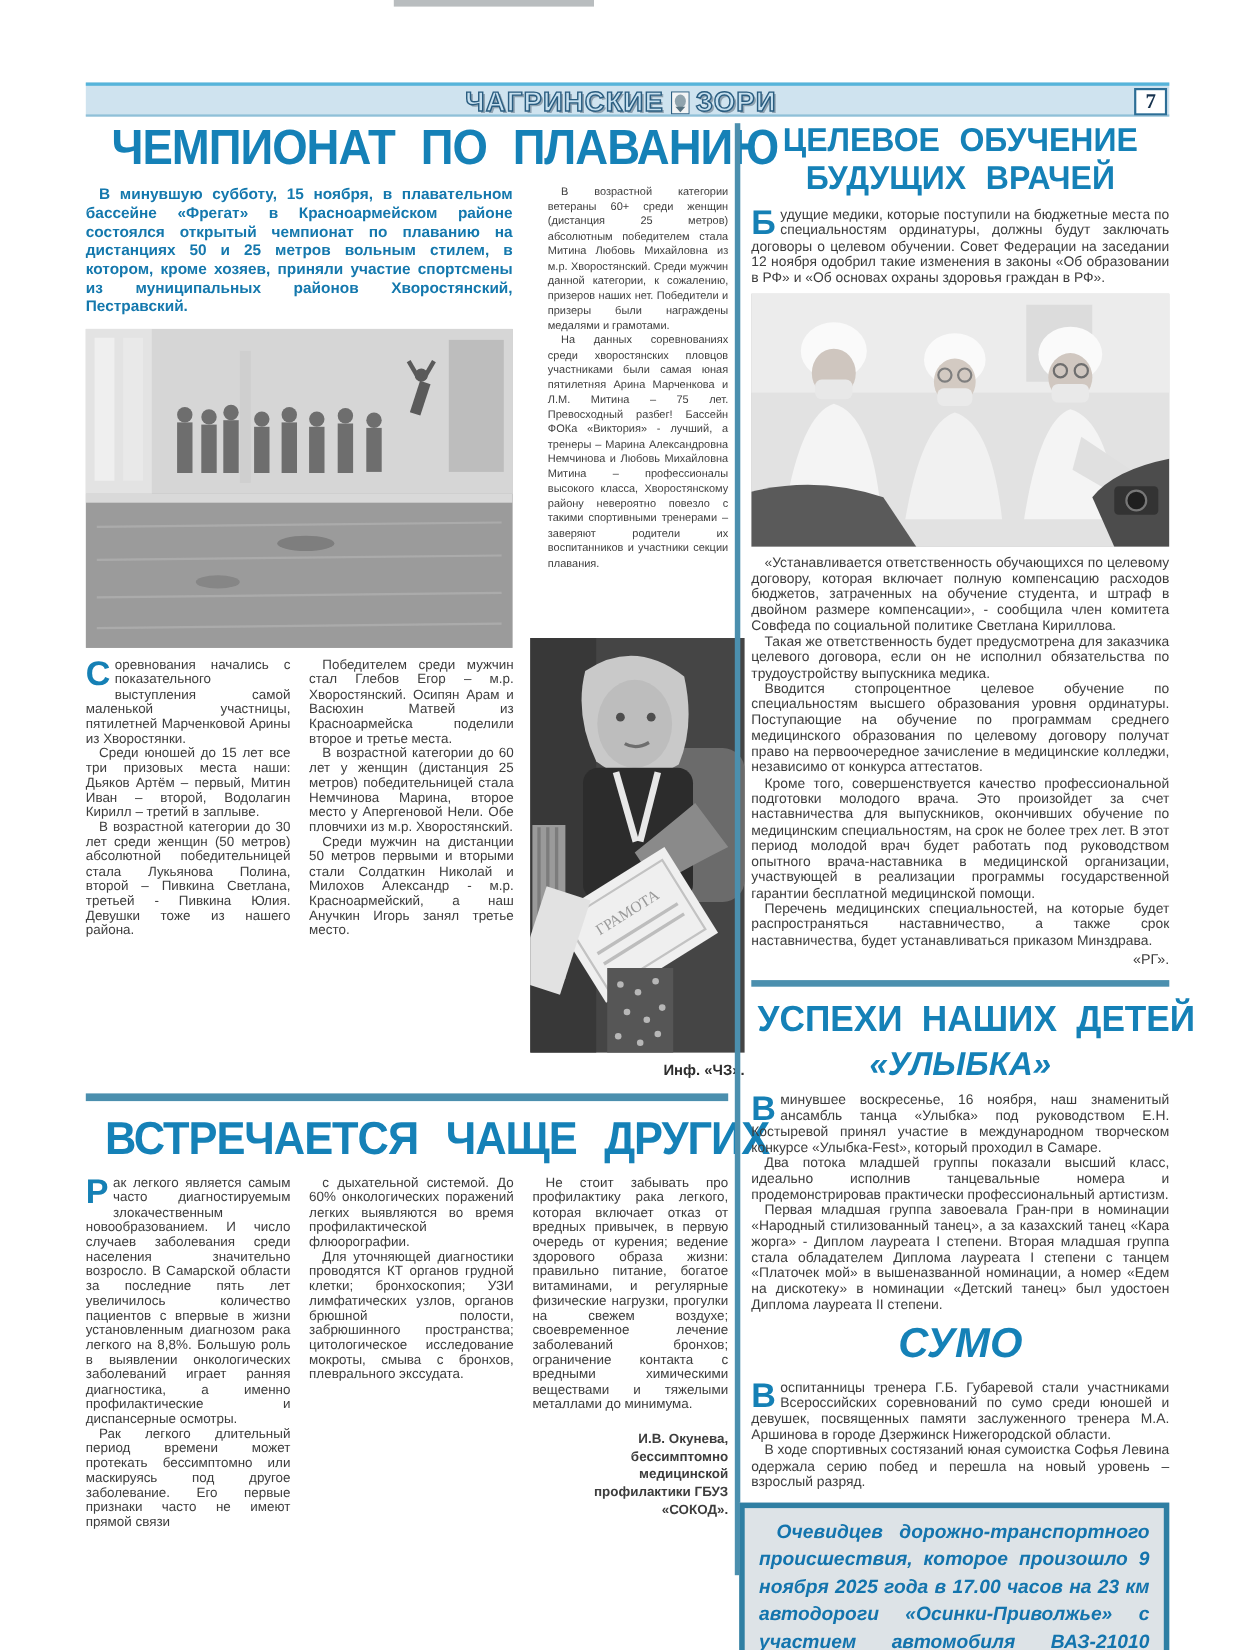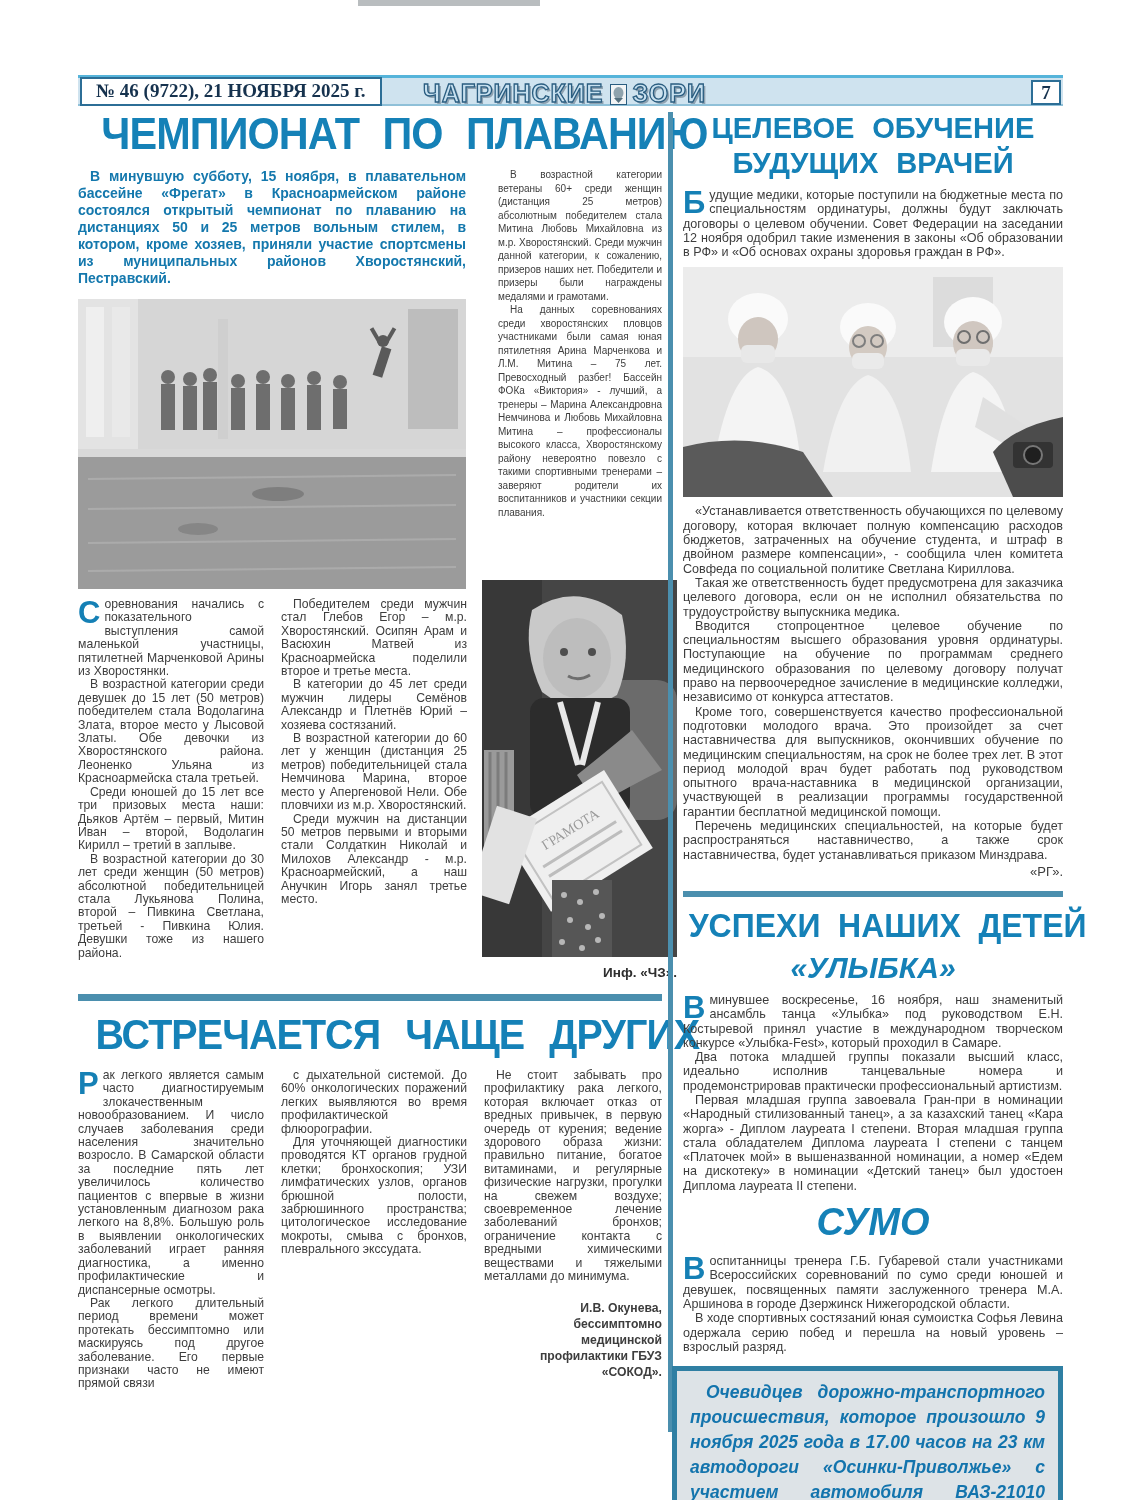--- a/index.html
+++ b/index.html
@@ -96,21 +96,20 @@
   }
   svg { display:block; }
 </style>
 </head>
 <body>
 
 <div id="page">
   <div class="top-strip"></div>
 
   <div class="header-bar">
-    <div class="date-box">№ 46 (9722), 21 НОЯБРЯ 2025 г.</div>
     <div class="masthead">
       <span>ЧАГРИНСКИЕ</span><span class="emblem"><svg width="17" height="21" viewBox="0 0 17 21">
             <rect x="0.5" y="0.5" width="16" height="20" fill="#f2f4f5" stroke="#2a5d80"></rect>
             <ellipse cx="8.5" cy="9" rx="5" ry="6" fill="#8fa3ad"></ellipse>
             <path d="M4 14 L13 14 L8.5 19 Z" fill="#55707e"></path>
           </svg></span><span>ЗОРИ</span>
     </div>
     <div class="page-num-box">7</div>
   </div>
 
@@ -169,27 +168,25 @@
       </div>
       <div class="swim-col3 cols">
           <p>В возрастной категории ветераны 60+ среди женщин (дистанция 25 метров) абсолютным победителем стала Митина Любовь Михайловна из м.р. Хворостянский. Среди мужчин данной категории, к сожалению, призеров наших нет. Победители и призеры были награждены медалями и грамотами.</p>
           <p>На данных соревнованиях среди хворостянских пловцов участниками были самая юная пятилетняя Арина Марченкова и Л.М. Митина – 75 лет. Превосходный разбег! Бассейн ФОКа «Виктория» - лучший, а тренеры – Марина Александровна Немчинова и Любовь Михайловна Митина – профессионалы высокого класса, Хворостянскому району невероятно повезло с такими спортивными тренерами – заверяют родители их воспитанников и участники секции плавания.</p>
         </div>
     </div>
 
     <div class="row swim-row2">
       <div class="ncol cols">
           <p class="first"><span class="dropcap">С</span>оревнования начались с показательного выступления самой маленькой участницы, пятилетней Марченковой Арины из Хворостянки.</p>
-          <p>В возрастной категории среди девушек до 15 лет (50 метров) победителем стала Водолагина Злата, второе место у Лысовой Златы. Обе девочки из Хворостянского района. Леоненко Ульяна из Красноармейска стала третьей.</p>
           <p>Среди юношей до 15 лет все три призовых места наши: Дьяков Артём – первый, Митин Иван – второй, Водолагин Кирилл – третий в заплыве.</p>
           <p>В возрастной категории до 30 лет среди женщин (50 метров) абсолютной победительницей стала Лукьянова Полина, второй – Пивкина Светлана, третьей - Пивкина Юлия. Девушки тоже из нашего района.</p>
         </div>
       <div class="ncol cols">
           <p>Победителем среди мужчин стал Глебов Егор – м.р. Хворостянский. Осипян Арам и Васюхин Матвей из Красноармейска поделили второе и третье места.</p>
-          <p>В категории до 45 лет среди мужчин лидеры Семёнов Александр и Плетнёв Юрий – хозяева состязаний.</p>
           <p>В возрастной категории до 60 лет у женщин (дистанция 25 метров) победительницей стала Немчинова Марина, второе место у Апергеновой Нели. Обе пловчихи из м.р. Хворостянский.</p>
           <p>Среди мужчин на дистанции 50 метров первыми и вторыми стали Солдаткин Николай и Милохов Александр - м.р. Красноармейский, а наш Анучкин Игорь занял третье место.</p>
         </div>
       <div class="girl-wrap">
 
         <div class="photo-frame girl-photo">
           <svg width="195" height="377" viewBox="0 0 195 377">
             <rect width="195" height="377" fill="#454545"></rect>
             <rect x="0" y="0" width="60" height="377" fill="#383838"></rect>
             <rect x="2" y="170" width="30" height="140" fill="#9a9a9a"></rect>

